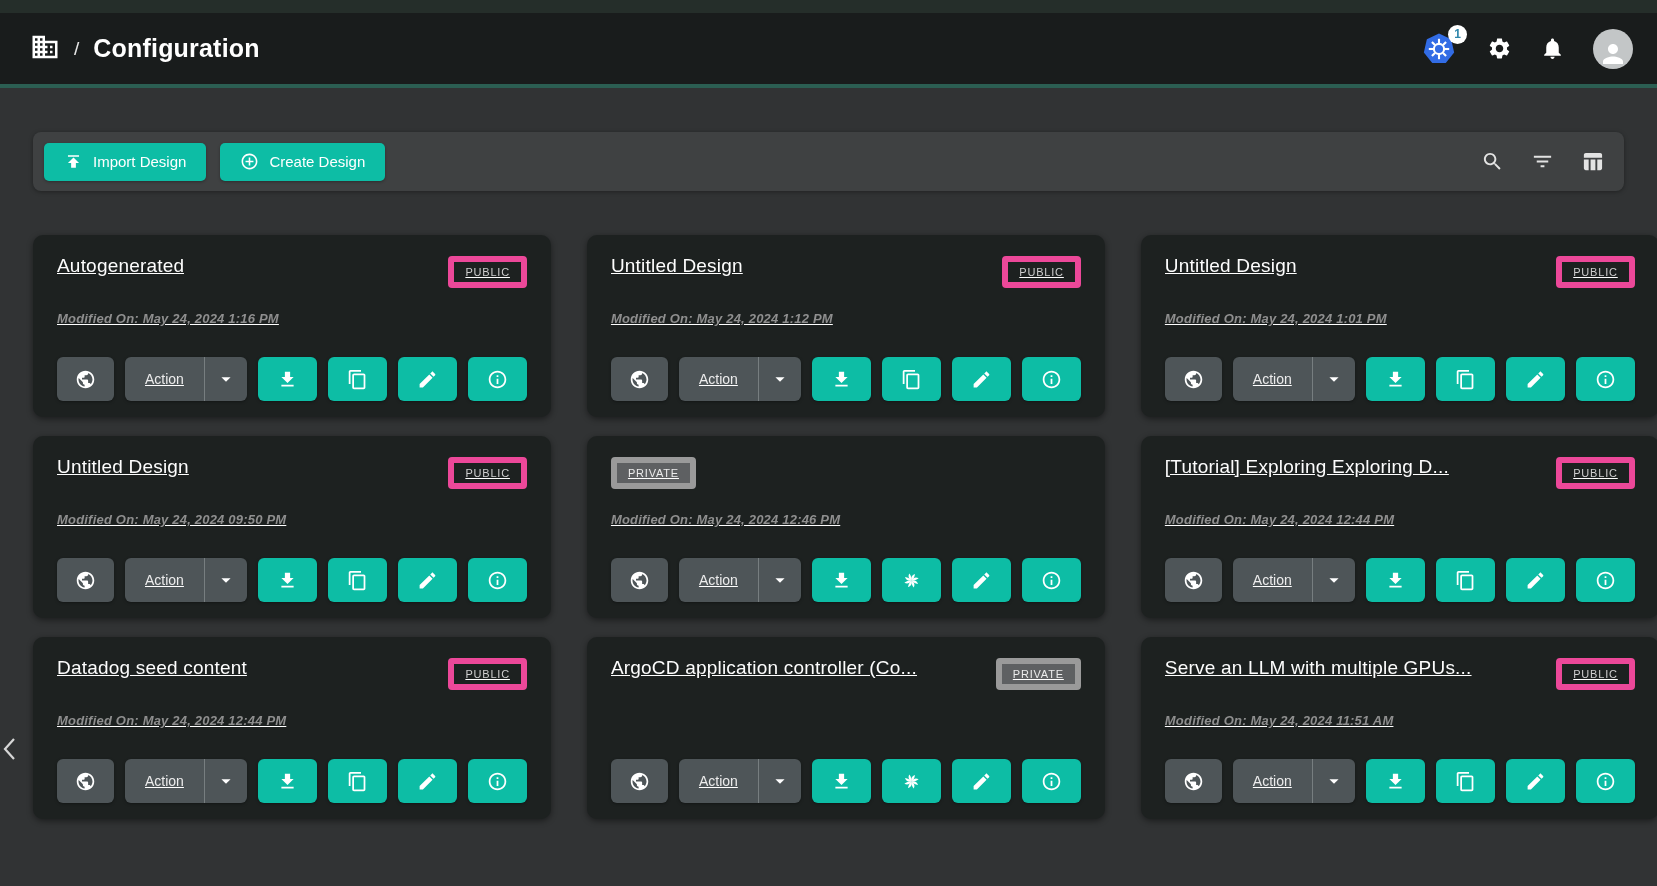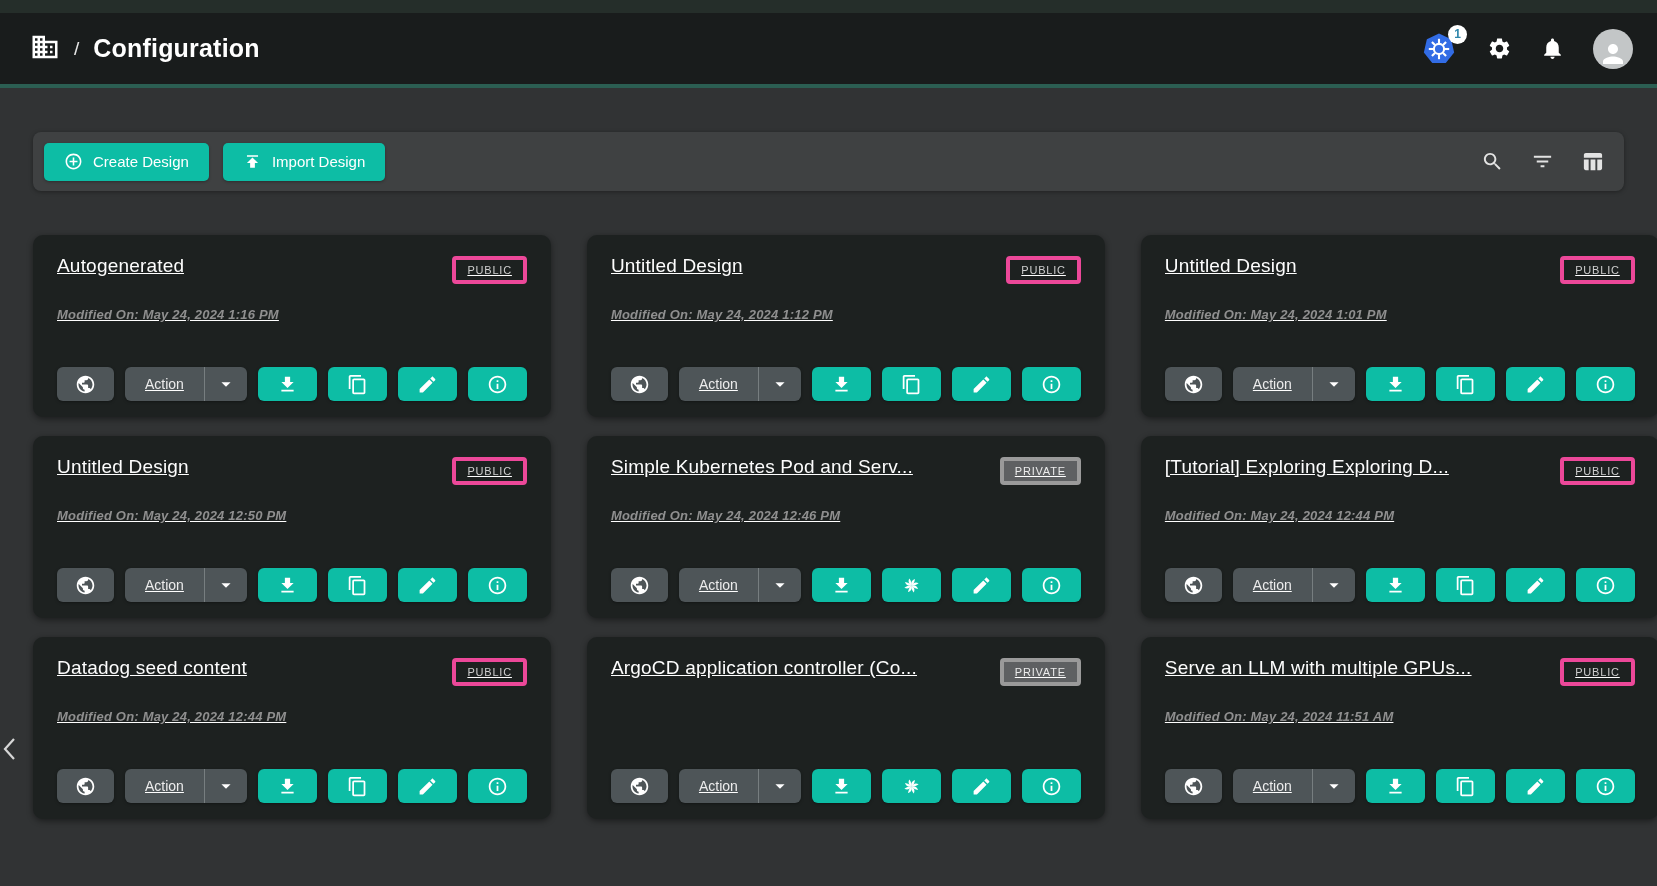--- a/index.html
+++ b/index.html
@@ -68,31 +68,31 @@
     text-decoration:underline;
   }
   .card-top { display:flex; align-items:flex-start; justify-content:space-between; gap:12px; }
   .card-title {
     font-size:19px; font-weight:500; color:#fdfdfd; letter-spacing:.2px;
     white-space:nowrap; overflow:hidden; max-width:360px;
   }
   .badge {
     flex:0 0 auto; margin-top:1px;
     font-size:11px; letter-spacing:.8px; padding:4px 11px;
-    border-radius:4px; border:4px solid #ec4899; color:#cfcfcf;
+    border-radius:4px; border:6px solid #ec4899; color:#cfcfcf;
     background:transparent; font-weight:400;
   }
   .badge.private { background:#5e6062; color:#ececec; border-color:#9a9a9a; }
   .card-modified {
     margin-top:23px; font-size:13px; font-style:italic; font-weight:700;
     color:#8f8f8f; letter-spacing:.2px;
   }
   .card-actions { margin-top:auto; display:flex; align-items:center; gap:11px; }
   .btn {
-    height:34px; border:none; border-radius:6px; cursor:pointer;
+    height:44px; border:none; border-radius:6px; cursor:pointer;
     display:flex; align-items:center; justify-content:center;
     font-family:"Liberation Sans", sans-serif;
     box-shadow:0 1px 3px rgba(0,0,0,.35);
   }
   .btn svg { width:21px; height:21px; fill:#fff; display:block; }
   .btn.gray { background:#4e5558; }
   .btn.teal { background:#0dbda5; width:59px; }
   .btn.globe { width:57px; }
   .btn.split { padding:0; overflow:hidden; }
   .split .action-label { padding:0 20px; font-size:14px; color:#ececec; }
@@ -154,29 +154,29 @@
           <path d="M12 12c2.21 0 4-1.79 4-4s-1.79-4-4-4-4 1.79-4 4 1.79 4 4 4zm0 2c-2.67 0-8 1.34-8 4v2h16v-2c0-2.66-5.33-4-8-4z"></path>
         </svg>
     </div>
   </div>
 </header>
 
 <div class="toolbar">
   <div class="toolbar-left">
     <button class="tbtn">
       <svg viewBox="0 0 24 24">
-          <path d="M13 7h-2v4H7v2h4v4h2v-4h4v-2h-4V7zm-1-5C6.48 2 2 6.48 2 12s4.48 10 10 10 10-4.48 10-10S17.52 2 12 2zm0 18c-4.41 0-8-3.59-8-8s3.59-8 8-8 8 3.59 8 8-3.59 8-8 8z"></path>
-        </svg>
-      <span>Create Design</span>
+          <path d="M5 4v2h14V4H5zm0 10h4v6h6v-6h4l-7-7-7 7z"></path>
+        </svg>
+      <span>Import Design</span>
     </button>
     <button class="tbtn">
       <svg viewBox="0 0 24 24">
-          <path d="M5 4v2h14V4H5zm0 10h4v6h6v-6h4l-7-7-7 7z"></path>
-        </svg>
-      <span>Import Design</span>
+          <path d="M13 7h-2v4H7v2h4v4h2v-4h4v-2h-4V7zm-1-5C6.48 2 2 6.48 2 12s4.48 10 10 10 10-4.48 10-10S17.52 2 12 2zm0 18c-4.41 0-8-3.59-8-8s3.59-8 8-8 8 3.59 8 8-3.59 8-8 8z"></path>
+        </svg>
+      <span>Create Design</span>
     </button>
   </div>
   <div class="toolbar-right">
     <button class="ticon">
       <svg viewBox="0 0 24 24">
           <path d="M15.5 14h-.79l-.28-.27C15.41 12.59 16 11.11 16 9.5 16 5.91 13.09 3 9.5 3S3 5.91 3 9.5 5.91 16 9.5 16c1.61 0 3.09-.59 4.23-1.57l.27.28v.79l5 4.99L20.49 19l-4.99-5zm-6 0C7.01 14 5 11.99 5 9.5S7.01 5 9.5 5 14 7.01 14 9.5 11.99 14 9.5 14z"></path>
         </svg>
     </button>
     <button class="ticon">
       <svg viewBox="0 0 24 24">
@@ -325,21 +325,21 @@
           </svg>
       </button>
     </div>
   </article>
 
   <article class="card">
     <div class="card-top">
       <h2 class="card-title">Untitled Design</h2>
       <span class="badge public">PUBLIC</span>
     </div>
-    <div class="card-modified">Modified On: May 24, 2024 12:50 PM</div>
+    <div class="card-modified">Modified On: May 24, 2024 09:50 PM</div>
     <div class="card-actions">
       <button class="btn gray globe">
         <svg viewBox="0 0 24 24">
             <path d="M12 2C6.48 2 2 6.48 2 12s4.48 10 10 10 10-4.48 10-10S17.52 2 12 2zm-1 17.93c-3.95-.49-7-3.85-7-7.93 0-.62.08-1.21.21-1.79L9 15v1c0 1.1.9 2 2 2v1.93zm6.9-2.54c-.26-.81-1-1.39-1.9-1.39h-1v-3c0-.55-.45-1-1-1H8v-2h2c.55 0 1-.45 1-1V7h2c1.1 0 2-.9 2-2v-.41c2.93 1.19 5 4.06 5 7.41 0 2.08-.8 3.97-2.1 5.39z"></path>
           </svg>
       </button>
       <div class="btn gray split">
         <span class="action-label">Action</span>
         <span class="divider"></span>
         <span class="caret">
@@ -367,21 +367,20 @@
       <button class="btn teal">
         <svg viewBox="0 0 24 24">
             <path d="M11 7h2v2h-2zm0 4h2v6h-2zm1-9C6.48 2 2 6.48 2 12s4.48 10 10 10 10-4.48 10-10S17.52 2 12 2zm0 18c-4.41 0-8-3.59-8-8s3.59-8 8-8 8 3.59 8 8-3.59 8-8 8z"></path>
           </svg>
       </button>
     </div>
   </article>
 
   <article class="card">
     <div class="card-top">
-      <h2 class="card-title">Simple Kubernetes Pod and Serv...</h2>
       <span class="badge private">PRIVATE</span>
     </div>
     <div class="card-modified">Modified On: May 24, 2024 12:46 PM</div>
     <div class="card-actions">
       <button class="btn gray globe">
         <svg viewBox="0 0 24 24">
             <path d="M12 2C6.48 2 2 6.48 2 12s4.48 10 10 10 10-4.48 10-10S17.52 2 12 2zm-1 17.93c-3.95-.49-7-3.85-7-7.93 0-.62.08-1.21.21-1.79L9 15v1c0 1.1.9 2 2 2v1.93zm6.9-2.54c-.26-.81-1-1.39-1.9-1.39h-1v-3c0-.55-.45-1-1-1H8v-2h2c.55 0 1-.45 1-1V7h2c1.1 0 2-.9 2-2v-.41c2.93 1.19 5 4.06 5 7.41 0 2.08-.8 3.97-2.1 5.39z"></path>
           </svg>
       </button>
       <div class="btn gray split">

